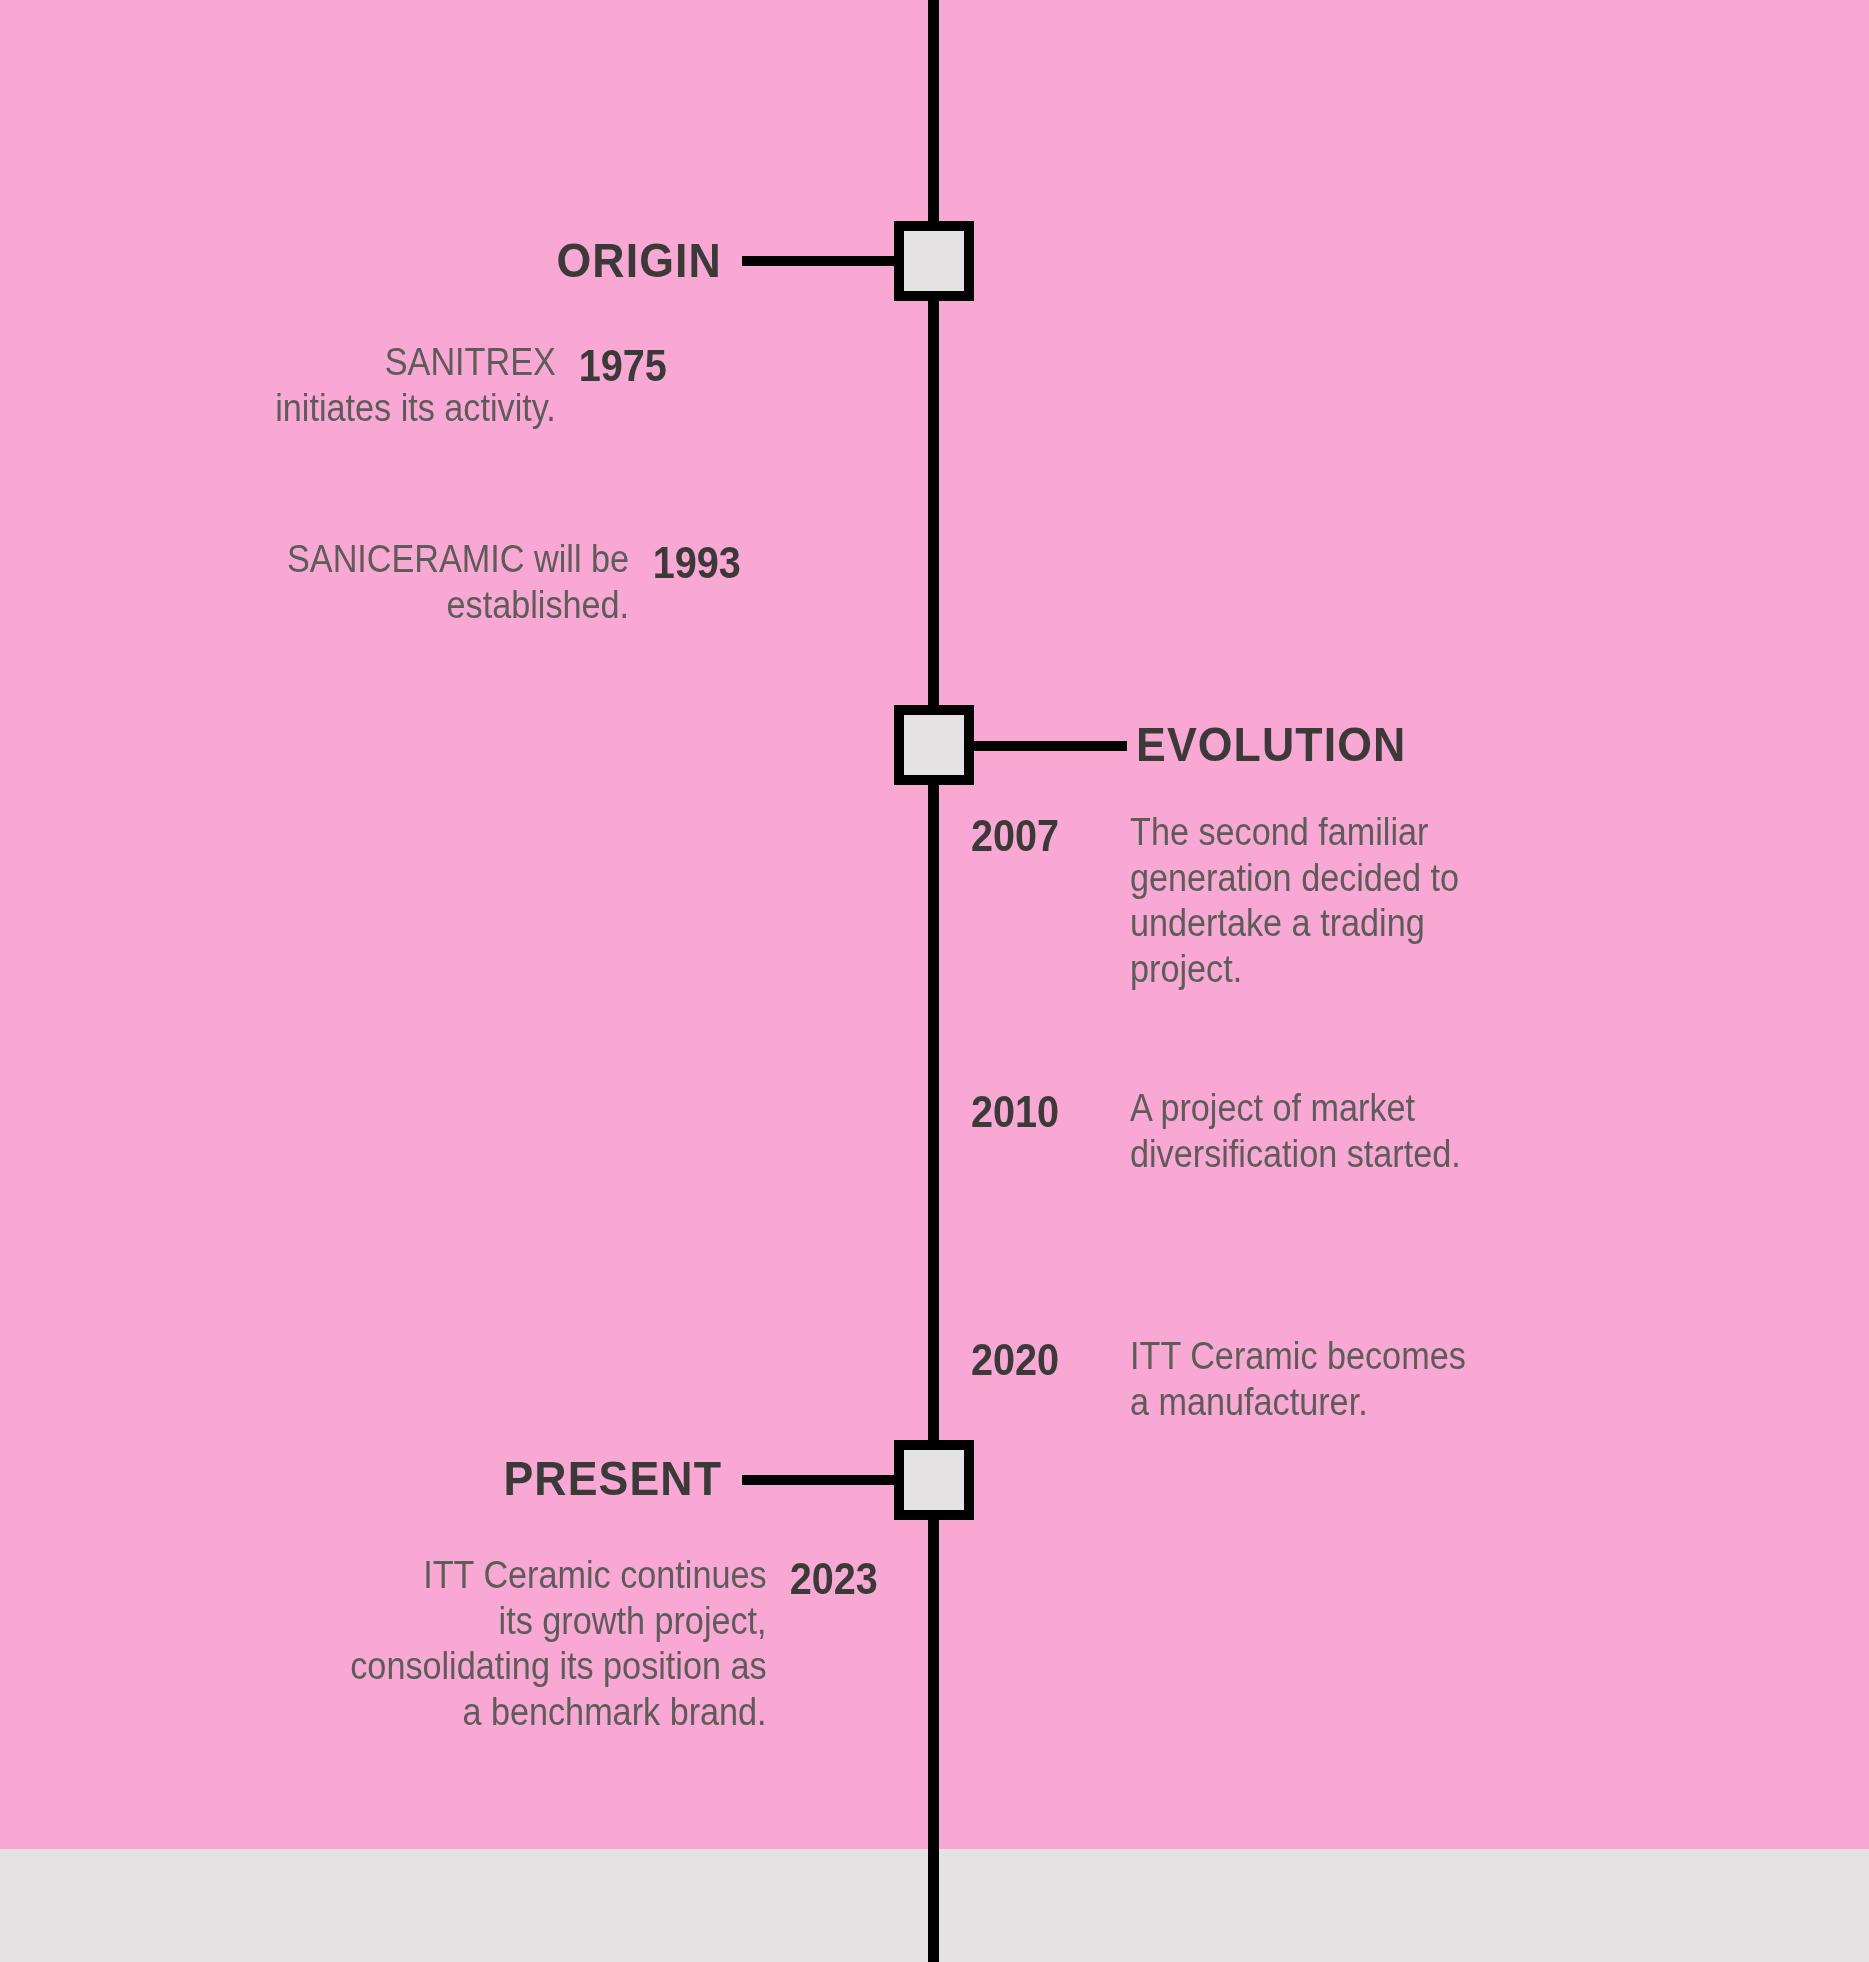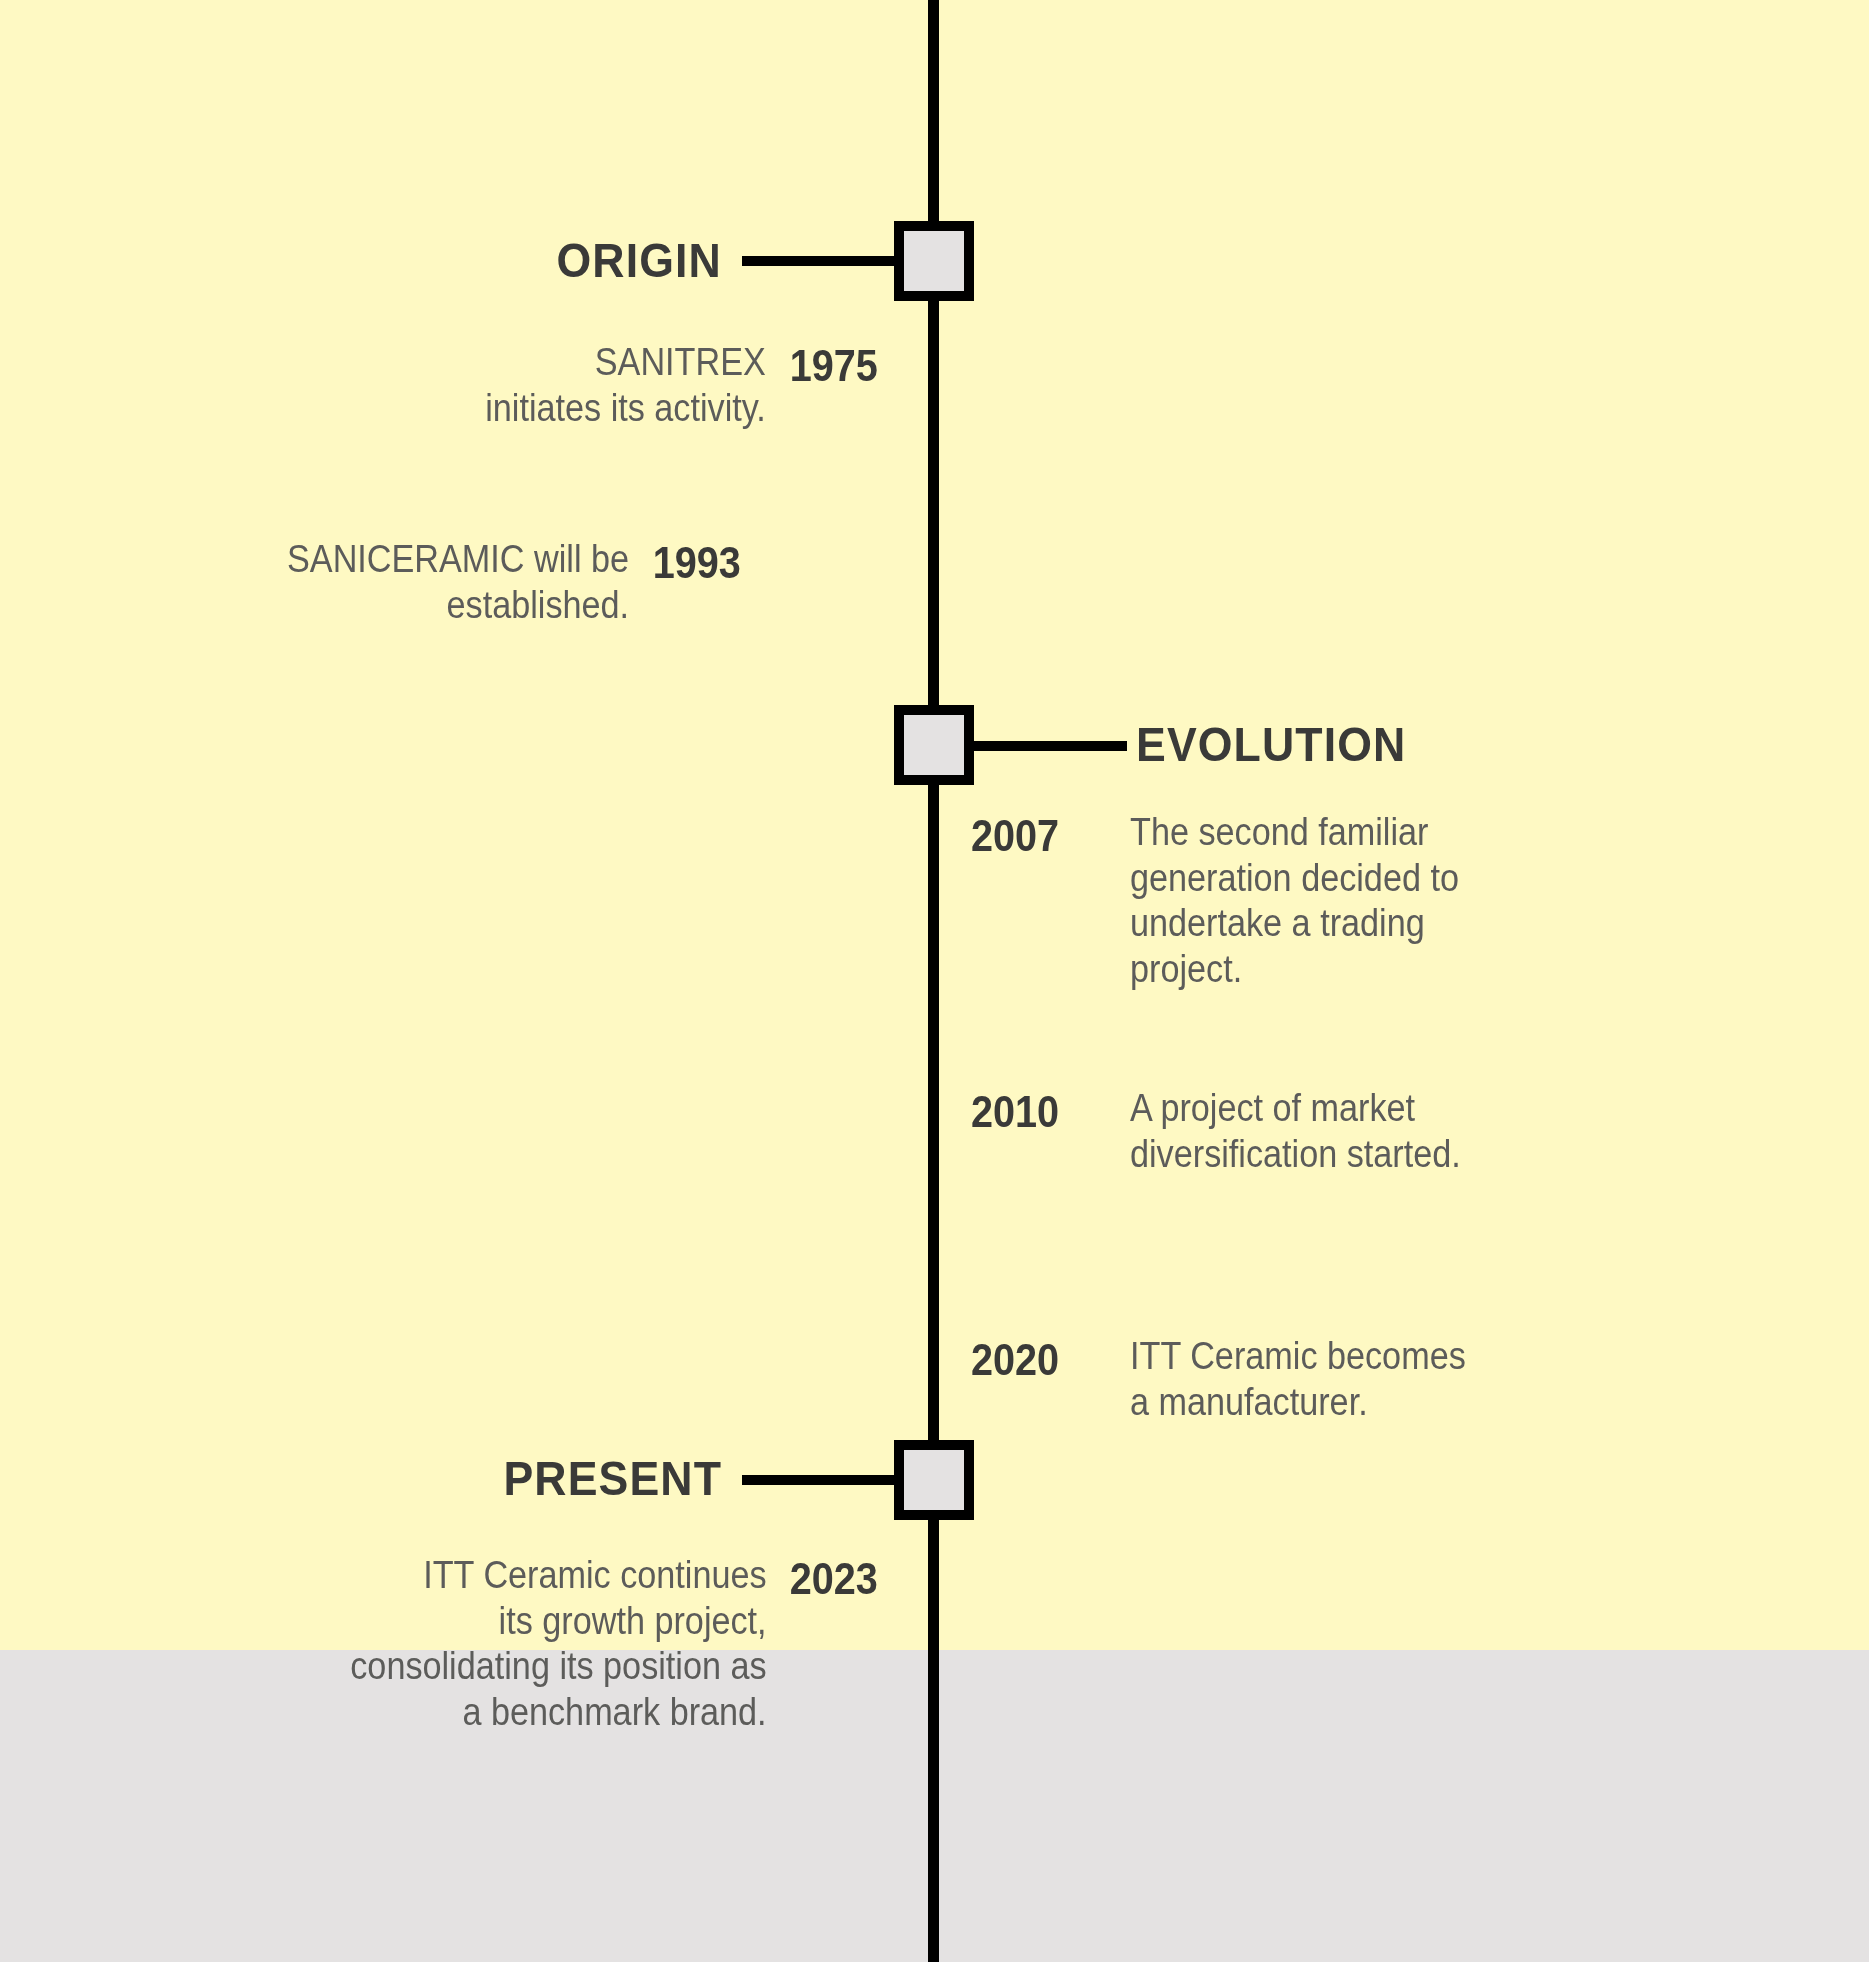--- a/index.html
+++ b/index.html
@@ -11,22 +11,22 @@
     height: 1963px;
     background: #E4E2E2;
     font-family: "Liberation Sans", "DejaVu Sans", sans-serif;
     overflow: hidden;
   }
 
   
   #timeline-canvas {
     position: relative;
     width: 1869px;
-    height: 1650px;
-    background: #fef9c3;
+    height: 1849px;
+    background: #f9a8d4;
   }
 
   
   .spine {
     position: absolute;
     left: 928px;
     top: 0;
     width: 10.7px;
     height: 1963px;
     background: #000000;
@@ -118,21 +118,21 @@
 <body>
 
 <div id="timeline-canvas">
 
   <div class="spine"></div>
 
   <div class="connector left" style="top:256px;"></div>
   <div class="node-square" style="top:221px;"></div>
   <div class="section-heading align-right" style="right:1147px; top:237px;">ORIGIN</div>
 
-  <div class="entry side-left" style="right:991px; top:340px; width:767px;">
+  <div class="entry side-left" style="right:1030px; top:340px; width:767px;justify-content:center;">
     <div class="entry-desc">SANITREX<br>initiates its activity.</div>
     <div class="entry-year">1975</div>
   </div>
 
   <div class="entry side-left" style="right:991px; top:537px; width:767px;justify-content:center;">
     <div class="entry-desc">SANICERAMIC will be<br>established.</div>
     <div class="entry-year">1993</div>
   </div>
 
   <div class="connector right" style="top:741px;"></div>

